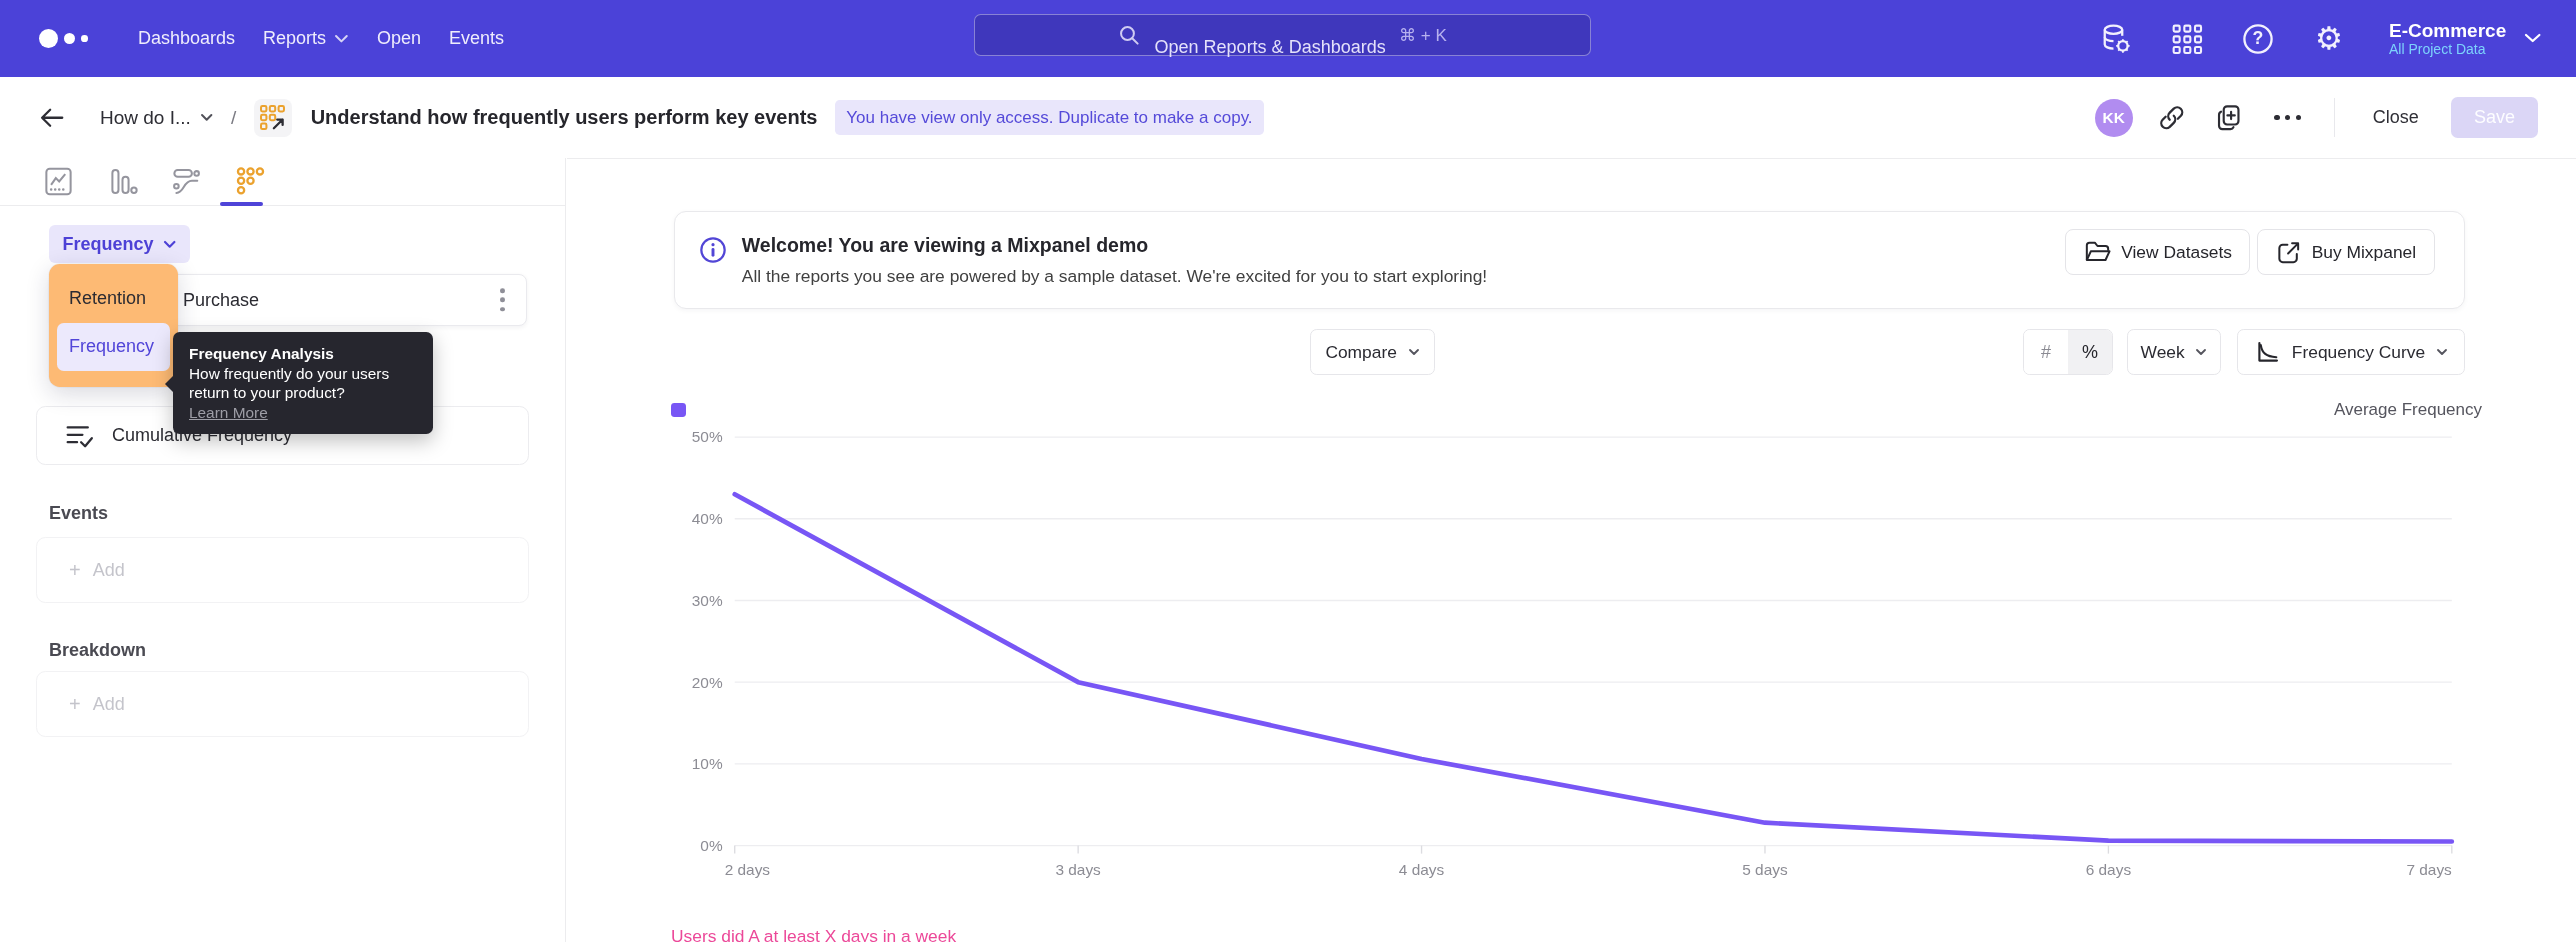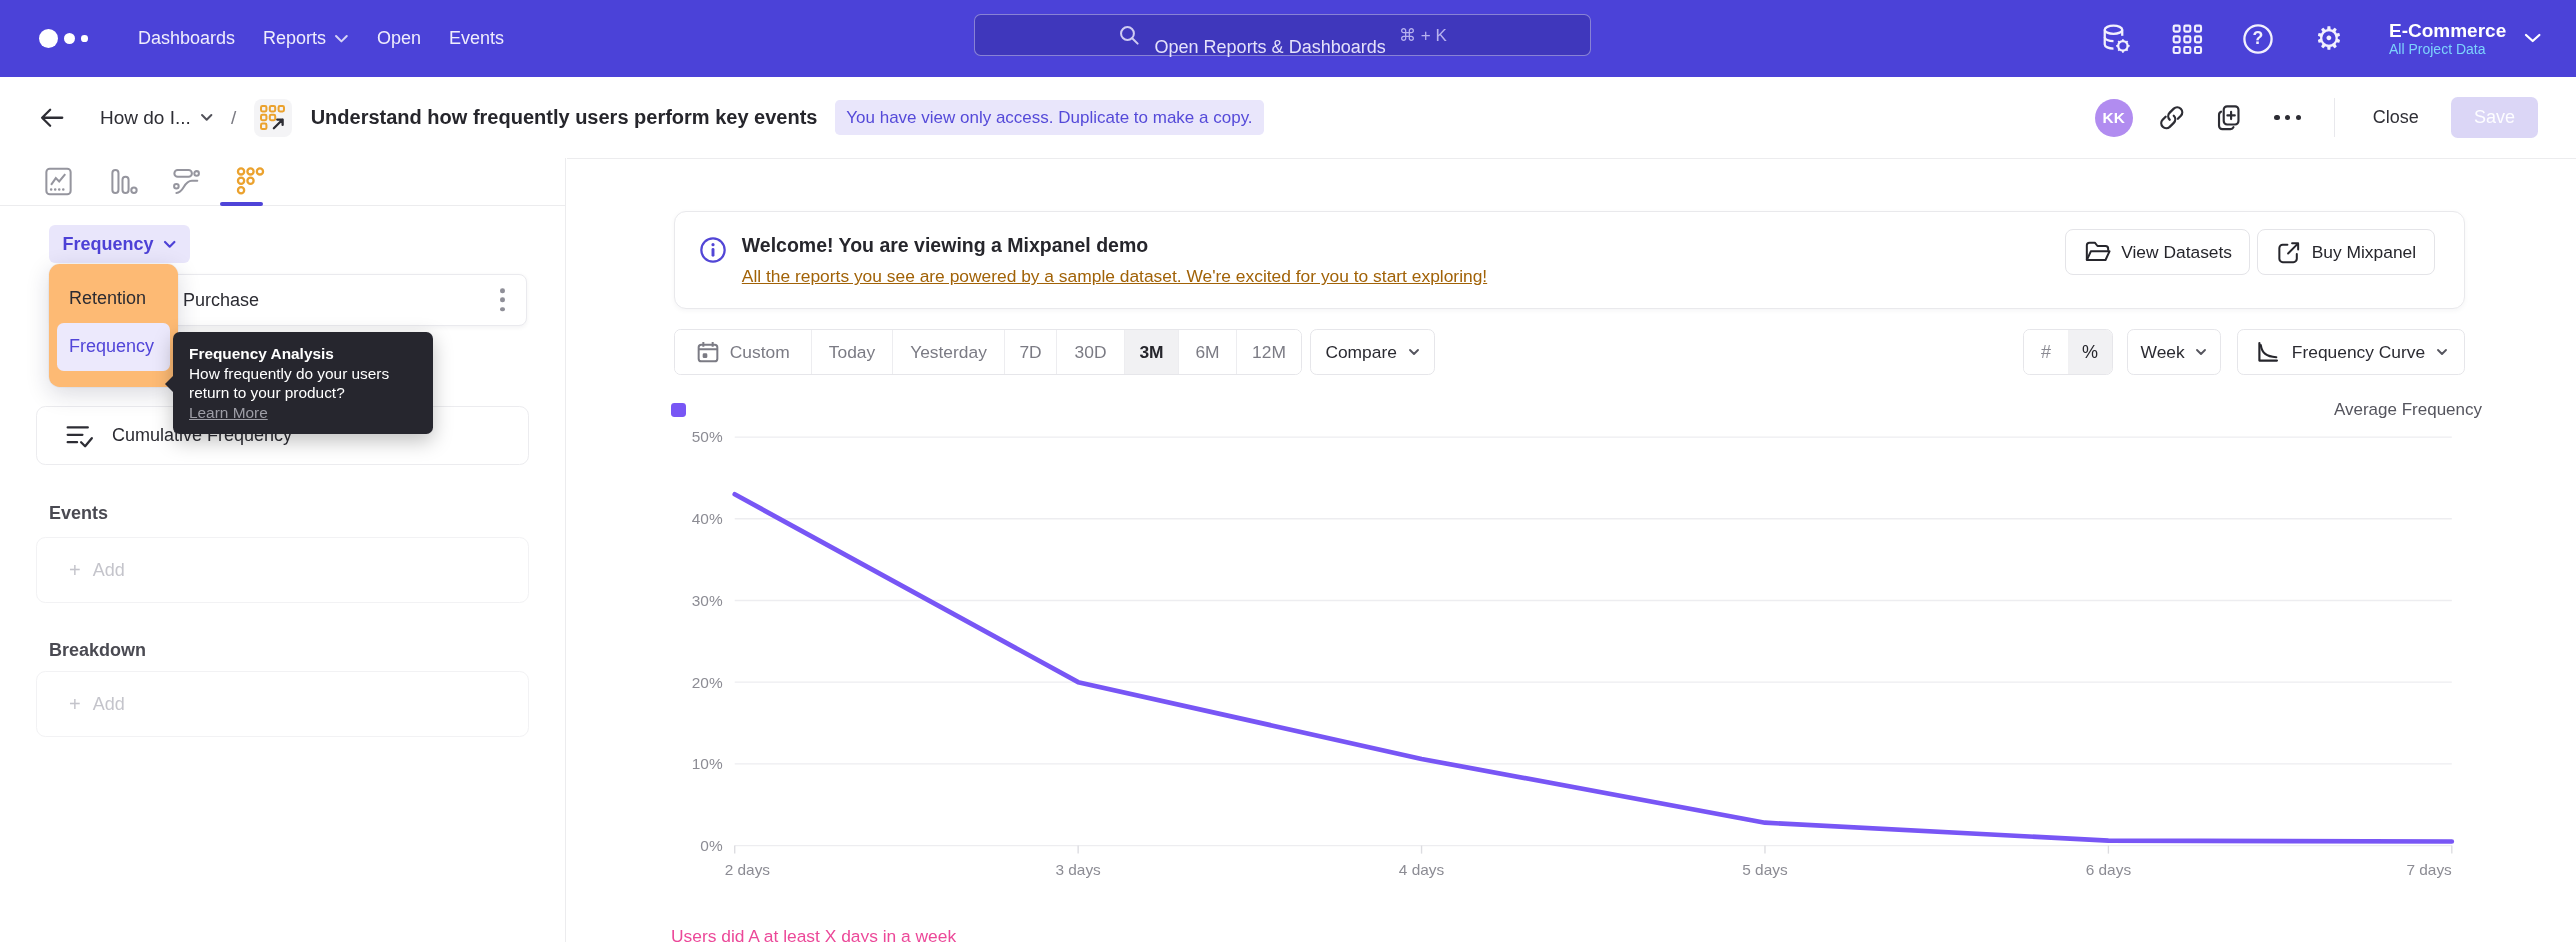--- a/index.html
+++ b/index.html
@@ -91,21 +91,21 @@
   .add-box .plus { font-size:20px; }
 
   
   .main { position:absolute; left:567px; top:158px; width:2009px; height:784px; background:#fff; border-top:1.3px solid #ececee; }
 
   .banner { position:absolute; left:674px; top:211px; width:1791px; height:98px; background:#fff;
     border:1.3px solid #e9e9ec; border-radius:12px; box-shadow:0 1.3px 5.4px rgba(20,20,43,.04); display:flex; align-items:center; }
   .banner .binfo { margin-left:24px; color:#5246d6; display:flex; align-self:flex-start; margin-top:24px; }
   .btexts { margin-left:14.8px; }
   .btitle { font-size:19.5px; font-weight:700; color:#26262c; margin-top:1.3px; }
-  .bsub { font-size:17.4px; color:#a16207; margin-top:9.4px;text-decoration:underline; }
+  .bsub { font-size:17.4px; color:#404040; margin-top:9.4px; }
   .bbtns { position:absolute; right:29.5px; top:17.4px; display:flex; gap:6.7px; }
   .wbtn { height:46px; background:#fff; border:1.3px solid #e4e4e8; border-radius:8px; display:flex; align-items:center;
     gap:10.7px; padding:0 17.4px; font-size:17.4px; color:#26262c; cursor:pointer; }
 
   .controls { position:absolute; left:674px; top:329px; width:1791px; height:46px; }
   .seg-group { position:absolute; left:0; top:0; height:46px; display:flex; border:1.3px solid #e6e6ea; border-radius:6.7px; overflow:hidden; background:#fff; }
   .seg { display:flex; align-items:center; justify-content:center; gap:9.4px; font-size:17.4px; color:#7b7b84;
     border-left:1.3px solid #ededf0; cursor:pointer; background:#fff; }
   .seg:first-child { border-left:none; }
   .seg.selected { background:#f1f1f3; color:#26262c; font-weight:600; }
@@ -374,37 +374,20 @@
       <svg width="25.5" height="25.5" viewBox="0 0 38 38" fill="none" stroke="#26262c" stroke-width="3" stroke-linecap="round" stroke-linejoin="round">
         <path d="M17 7 H10 a5 5 0 0 0 -5 5 v16 a5 5 0 0 0 5 5 h16 a5 5 0 0 0 5 -5 v-7"></path>
         <path d="M24 5 h9 v9 M33 5 L18 20"></path>
       </svg>
       <span>Buy Mixpanel</span>
     </div>
   </div>
 </div>
 
 <div class="controls">
-  <div class="seg-group">
-    <div class="seg" style="width:136px">
-      <svg width="24" height="24" viewBox="0 0 36 36" fill="none" stroke="#7b7b84" stroke-width="3">
-        <rect x="4" y="7" width="28" height="25" rx="4"></rect>
-        <path d="M11 3 v7 M25 3 v7 M4 14 h28"></path>
-        <rect x="10" y="20" width="7" height="7" rx="2" fill="#7b7b84" stroke="none"></rect>
-      </svg>
-      <span>Custom</span>
-    </div>
-    <div class="seg" style="width:81px">Today</div>
-    <div class="seg" style="width:112px">Yesterday</div>
-    <div class="seg" style="width:52px">7D</div>
-    <div class="seg" style="width:68px">30D</div>
-    <div class="seg selected" style="width:54px">3M</div>
-    <div class="seg" style="width:58px">6M</div>
-    <div class="seg" style="width:65px">12M</div>
-  </div>
 
   <div class="ctl-btn" style="left:636px; width:125px">
     <span>Compare</span>
     <svg width="12" height="8" viewBox="0 0 18 12">
         <polyline points="3,3 9,9 15,3" fill="none" stroke="#55555e" stroke-width="2.8" stroke-linecap="round" stroke-linejoin="round"></polyline>
       </svg>
   </div>
 
   <div class="toggle">
     <div class="tseg">#</div>

